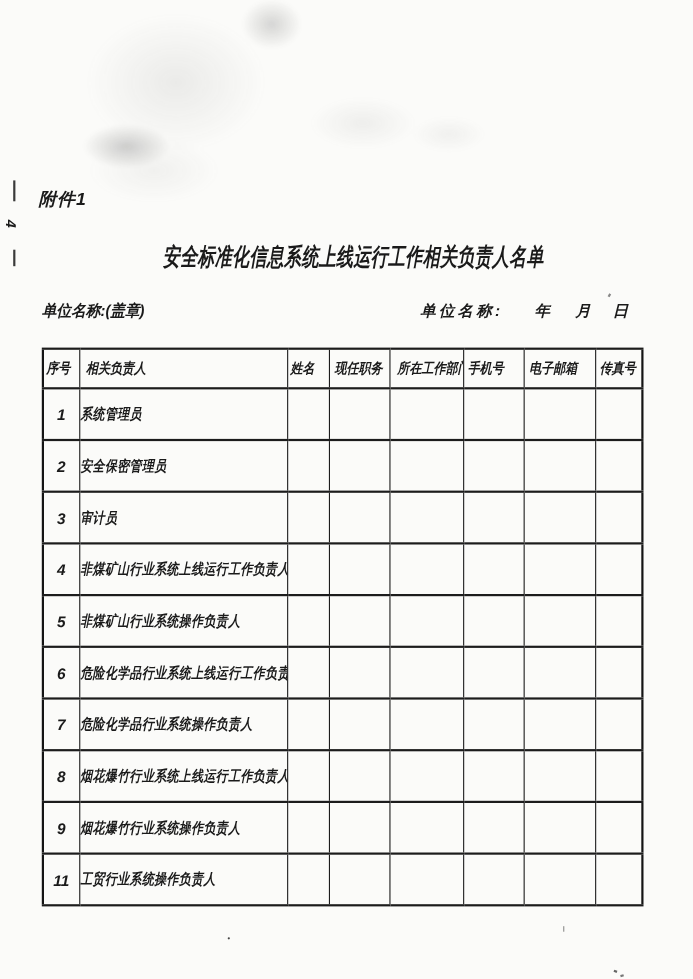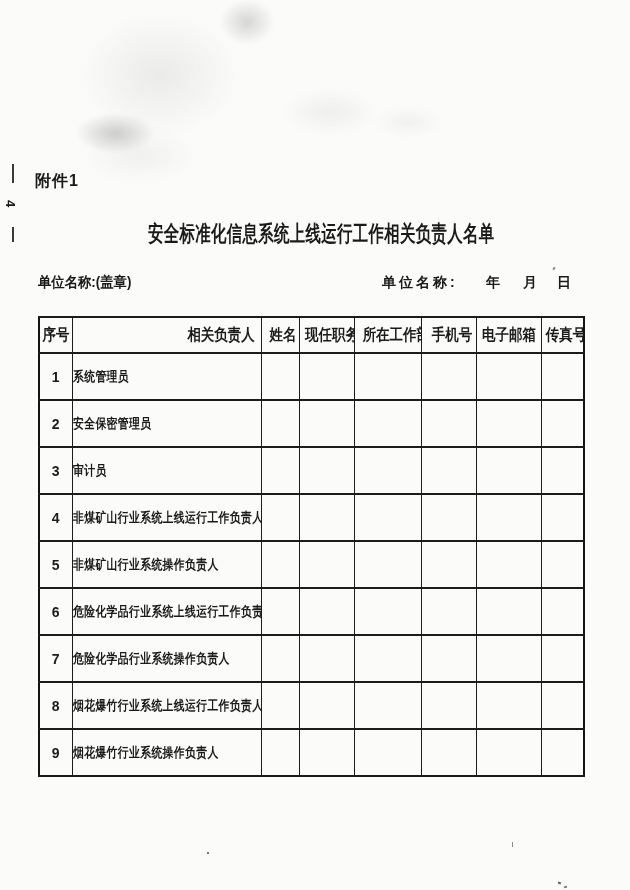--- a/index.html
+++ b/index.html
@@ -5,21 +5,21 @@
   html, body {
     margin: 0; padding: 0;
     width: 630px; height: 890px;
     background: #fbfbf9;
     font-family: "Liberation Sans", "DejaVu Sans", sans-serif;
     color: #1a1a1a;
     overflow: hidden;
   }
   .page {
     position: relative;
-    width: 630px; height: 740px;
+    width: 630px; height: 740px; font-style: italic;
   }
   
   .scan-noise {
     position: absolute; left: 0; top: 0; width: 630px; height: 890px;
     pointer-events: none;
     background:
       radial-gradient(ellipse 55px 28px at 115px 133px, rgba(45,45,45,0.22), rgba(0,0,0,0) 72%),
       radial-gradient(ellipse 38px 32px at 247px 22px, rgba(45,45,45,0.18), rgba(0,0,0,0) 72%),
       radial-gradient(ellipse 110px 85px at 160px 75px, rgba(70,70,70,0.09), rgba(0,0,0,0) 75%),
       radial-gradient(ellipse 65px 32px at 330px 112px, rgba(70,70,70,0.07), rgba(0,0,0,0) 75%),
@@ -79,22 +79,22 @@
   }
   table.roster th, table.roster td {
     border: 1.4px solid #1c1c1c;
     border-top-width: 2.1px;
     border-bottom-width: 2.1px;
     padding: 0;
     overflow: hidden;
   }
   table.roster th {
     height: 34px;
-    font-size: 16px; font-weight: bold;
-    text-align: right; vertical-align: middle;
+    font-size: 13px; font-weight: bold;
+    text-align: left; vertical-align: middle;
     white-space: nowrap;
   }
   table.roster td { height: 45px; vertical-align: middle; }
   td.no-cell {
     text-align: center;
     font-size: 14px; font-weight: bold;
   }
   td.role-cell {
     padding-left: 5px;
     font-size: 13.5px; font-weight: bold;
@@ -237,20 +237,30 @@
       <tr>
         <td class="no-cell">9</td>
         <td class="role-cell"><span class="sqz">烟花爆竹行业系统操作负责人</span></td>
         <td></td>
           <td></td>
         <td></td>
           <td></td>
         <td></td>
           <td></td>
       </tr>
+      <tr>
+        <td class="no-cell">11</td>
+        <td class="role-cell"><span class="sqz">工贸行业系统操作负责人</span></td>
+        <td></td>
+          <td></td>
+        <td></td>
+          <td></td>
+        <td></td>
+          <td></td>
+      </tr>
     </tbody>
   </table>
 
   <div class="artifact art-dot1"></div>
   <div class="artifact art-tick"></div>
   <div class="artifact art-spk1"></div>
   <div class="artifact art-spk2"></div>
   <div class="artifact art-comma"></div>
 
 </div>

